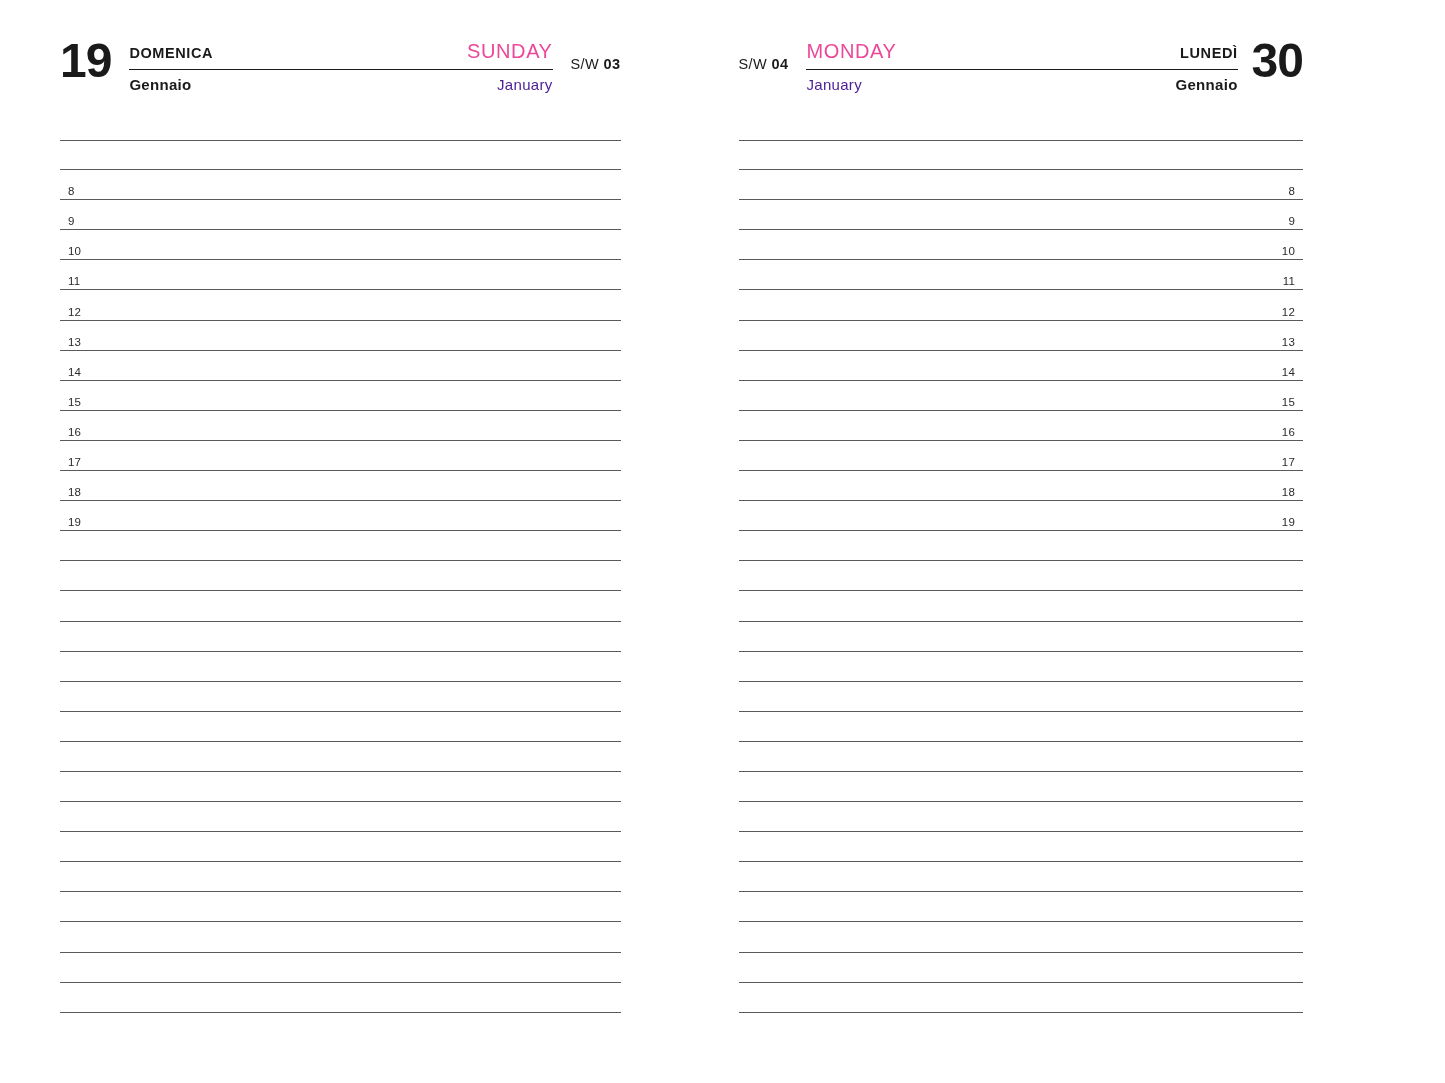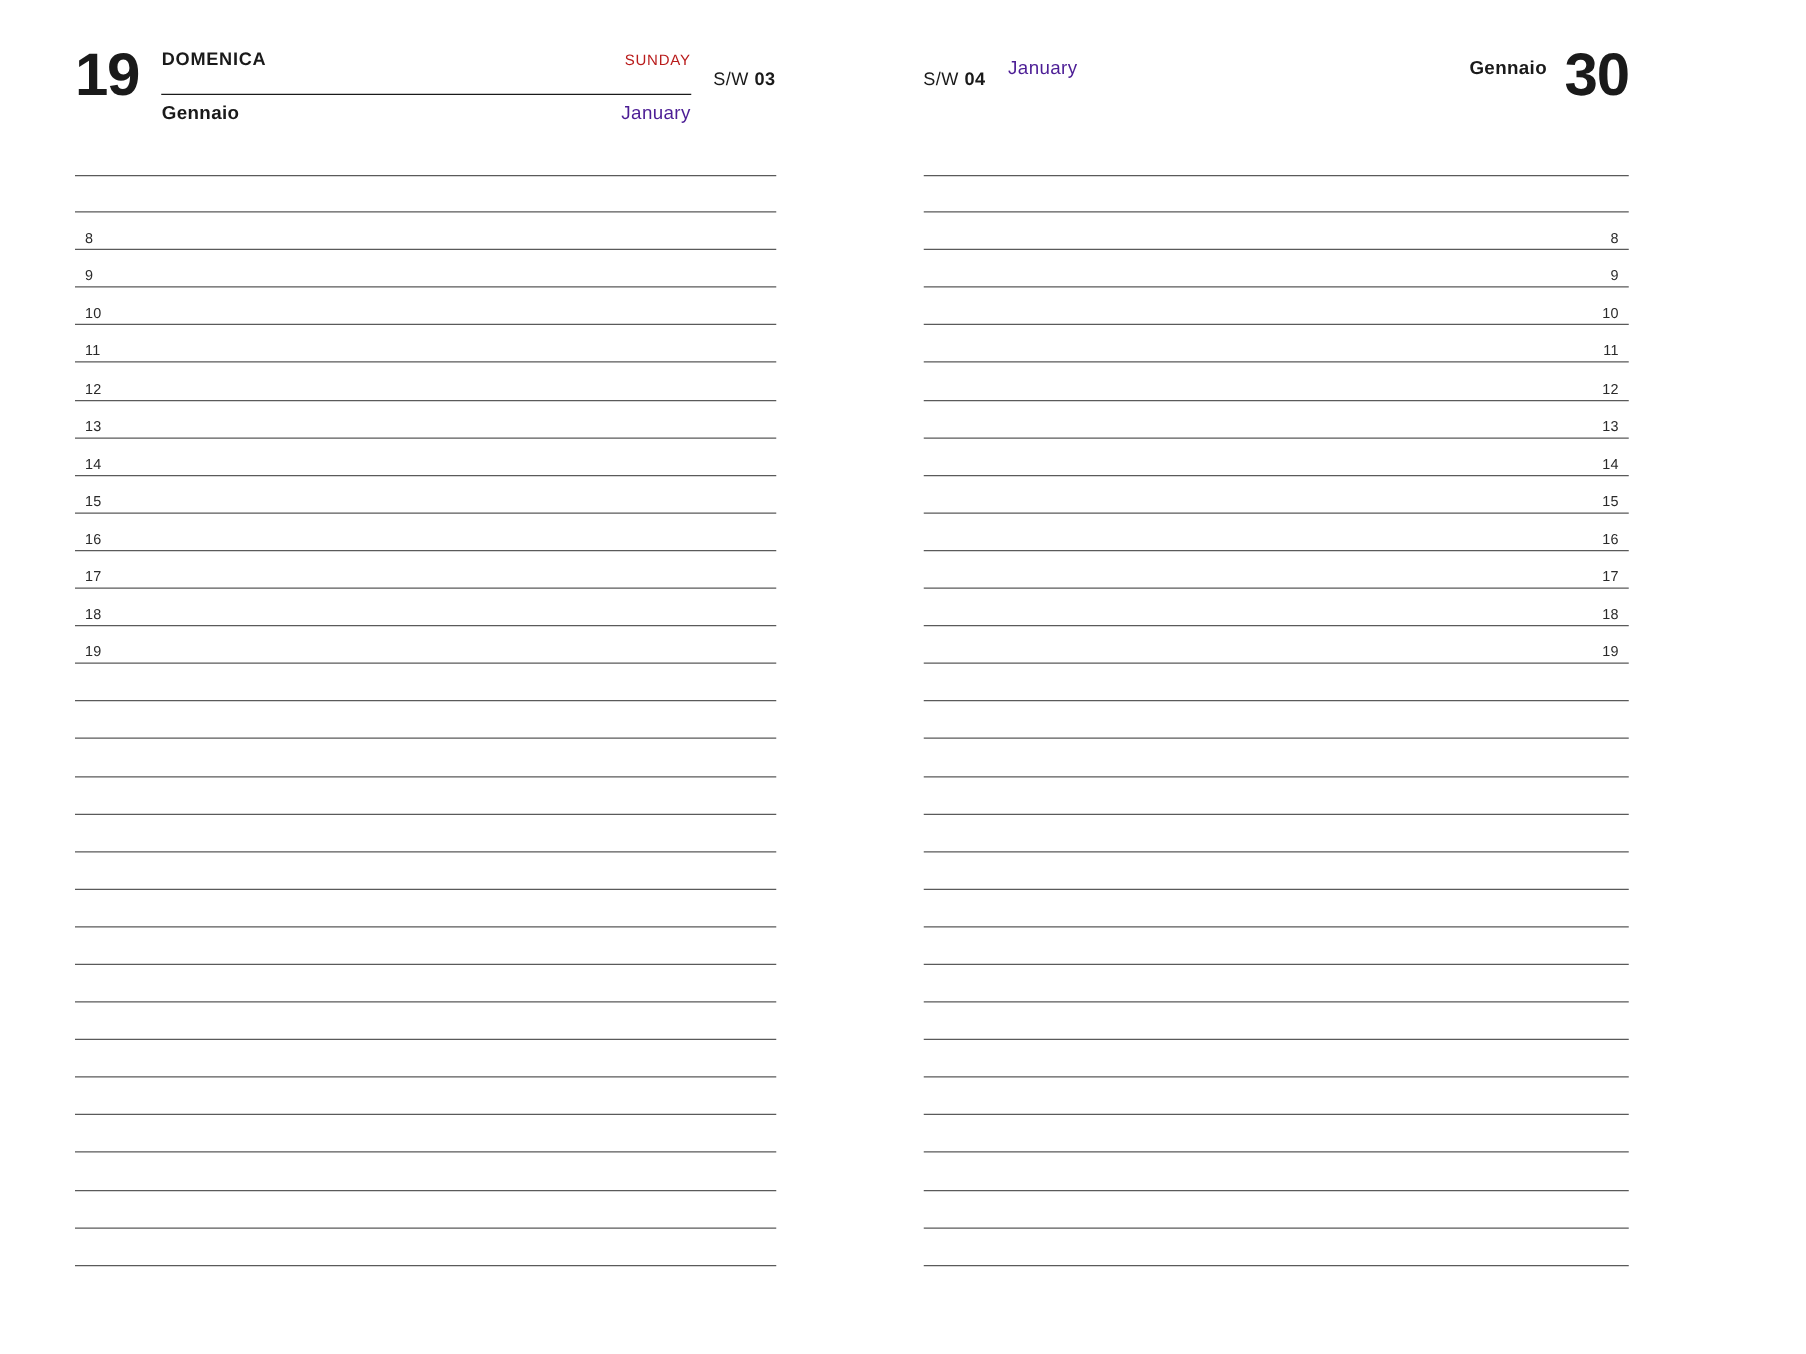--- a/index.html
+++ b/index.html
@@ -51,38 +51,38 @@
   .namesblock {
     flex: 1 1 auto;
     position: relative;
     padding-top: 2px;
   }
   .namesrow {
     display: flex;
     justify-content: space-between;
     align-items: baseline;
     border-bottom: 1.4px solid #1a1a1a;
-    padding-bottom: 19px;
+    padding-bottom: 6px;
   }
   .namesrow2 {
     display: flex;
     justify-content: space-between;
     align-items: baseline;
     padding-top: 6px;
   }
   .dow-it {
     font-size: 14.5px;
     font-weight: bold;
     letter-spacing: 0.6px;
   }
   .dow-en {
-    font-size: 12px;
+    font-size: 20px;
     font-weight: normal;
     letter-spacing: 0.6px;
-    color: #b91c1c;
+    color: #ec4899;
   }
   .month-it {
     font-size: 15px;
     font-weight: bold;
     letter-spacing: 0.3px;
   }
   .month-en {
     font-size: 15px;
     font-weight: normal;
     letter-spacing: 0.3px;
@@ -198,20 +198,24 @@
         <div class="rule"></div>
         <div class="rule"></div>
         <div class="rule"></div>
       </div>
   </div>
 
   <div class="page right">
     <div class="page-header">
       <div class="sw"><span>S/W</span> <b>04</b></div>
       <div class="namesblock">
+        <div class="namesrow">
+          <span class="dow-en">MONDAY</span>
+          <span class="dow-it">LUNEDÌ</span>
+        </div>
         <div class="namesrow2">
           <span class="month-en">January</span>
           <span class="month-it">Gennaio</span>
         </div>
       </div>
       <div class="daynum">30</div>
     </div>
     <div class="rules">
         <div class="rule first"></div>
         <div class="rule">

